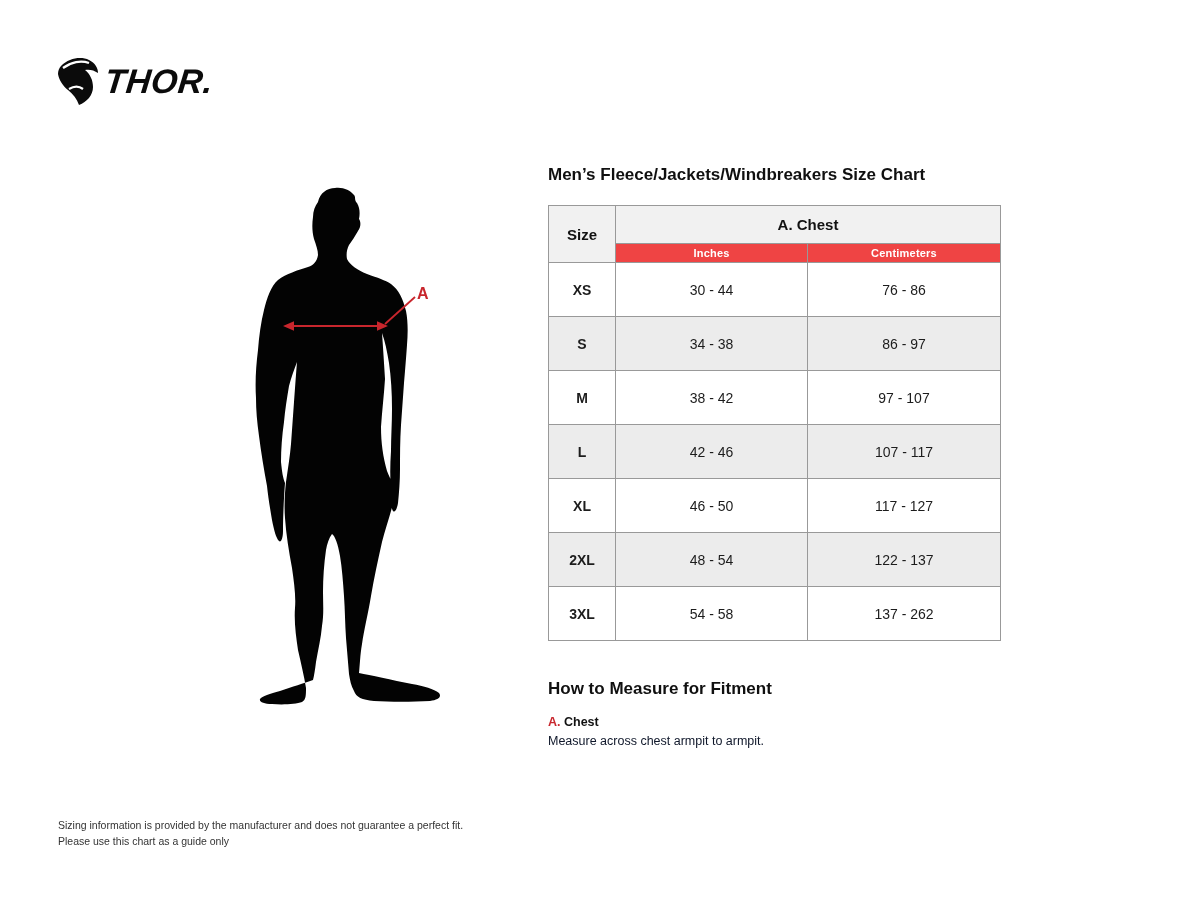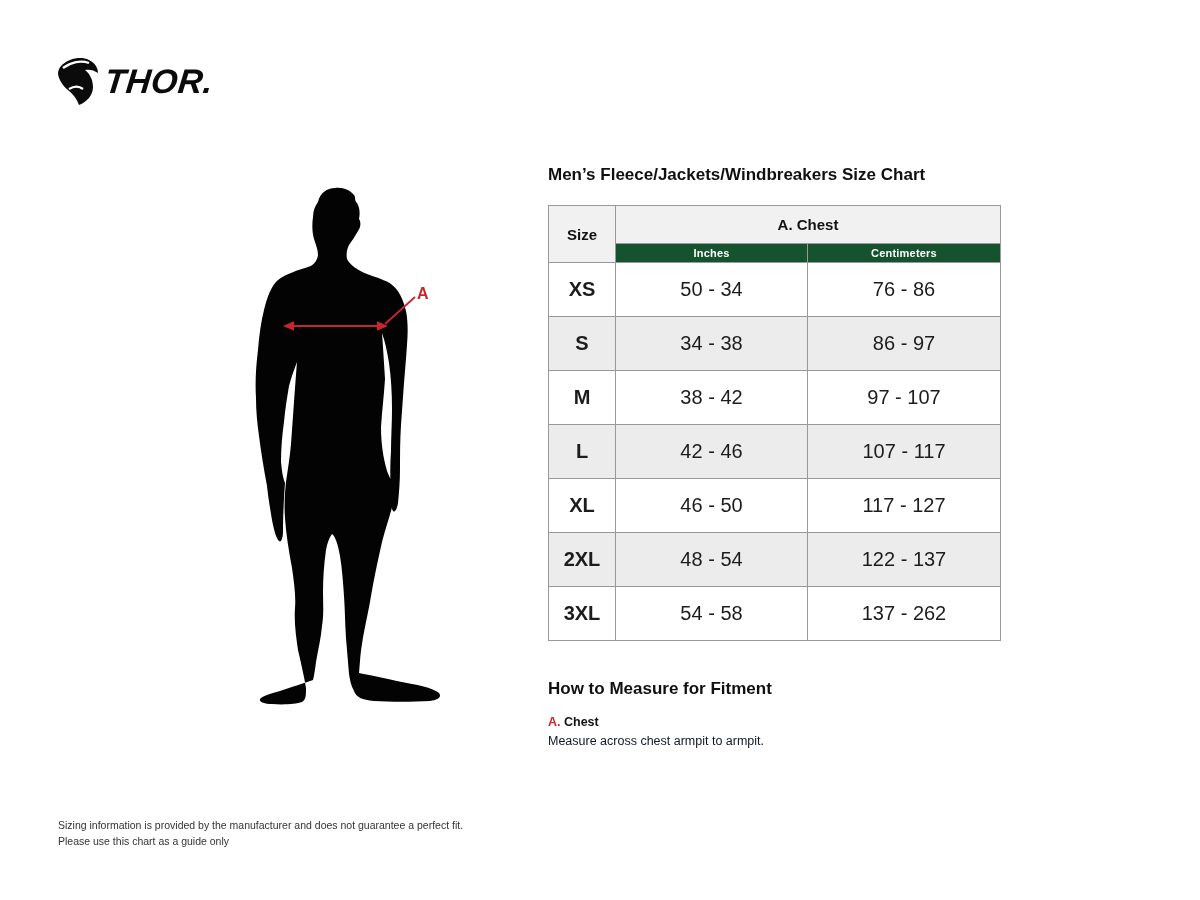--- a/index.html
+++ b/index.html
@@ -35,26 +35,26 @@
   }
   table.size-chart th, table.size-chart td {
     border: 1px solid #999; text-align: center; vertical-align: middle; padding: 0;
   }
   th.size-head, th.group-head {
     background: #f1f1f1; font-size: 15px; font-weight: bold; color: #111;
   }
   th.size-head { height: 56px; }
   th.group-head { height: 37px; }
   th.bar {
-    background: #14532d; color: #fff; font-size: 11px; font-weight: bold;
+    background: #ef4444; color: #fff; font-size: 11px; font-weight: bold;
     height: 18px; letter-spacing: 0.2px;
   }
   th.bar-inches { border-right: 2px solid #fff; }
   th.bar-cm     { border-left: 2px solid #fff; }
-  tbody.rows td { height: 53px; font-size: 20px; color: #1c1c1c; background: #fff; }
+  tbody.rows td { height: 53px; font-size: 14px; color: #1c1c1c; background: #fff; }
   tbody.rows tr:nth-child(even) td { background: #ececec; }
   td.size-cell { font-weight: bold; font-size: 14px; color: #111; }
 
   
   .howto { margin-top: 38px; }
   .howto-heading { font-size: 17px; font-weight: bold; color: #101010; margin: 0 0 16px 0; }
   .measure-key-line { font-size: 12.5px; font-weight: bold; color: #111; margin-bottom: 5px; }
   .measure-key { color: #c8262d; }
   .measure-desc { font-size: 12.5px; color: #0f172a; }
 
@@ -122,21 +122,21 @@
           <th class="group-head" colspan="2">A. Chest</th>
         </tr>
         <tr>
           <th class="bar bar-inches">Inches</th>
           <th class="bar bar-cm">Centimeters</th>
         </tr>
       </thead>
       <tbody class="rows">
         <tr>
           <td class="size-cell">XS</td>
-          <td>50 - 34</td>
+          <td>30 - 44</td>
           <td>76 - 86</td>
         </tr>
         <tr>
           <td class="size-cell">S</td>
           <td>34 - 38</td>
           <td>86 - 97</td>
         </tr>
         <tr>
           <td class="size-cell">M</td>
           <td>38 - 42</td>

